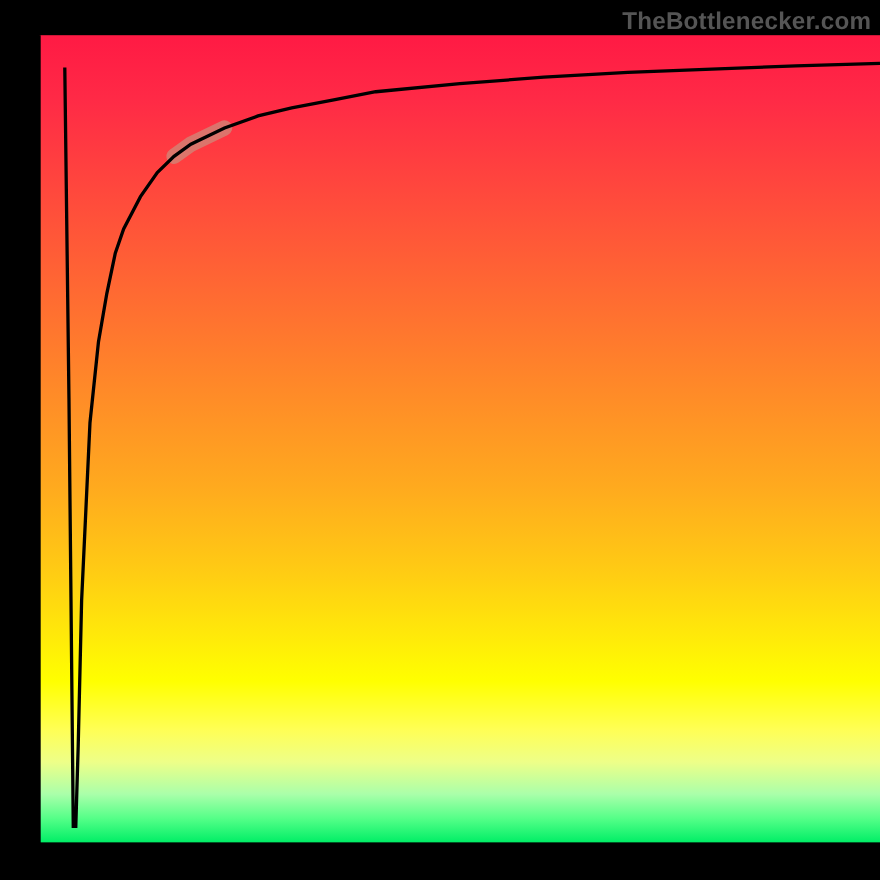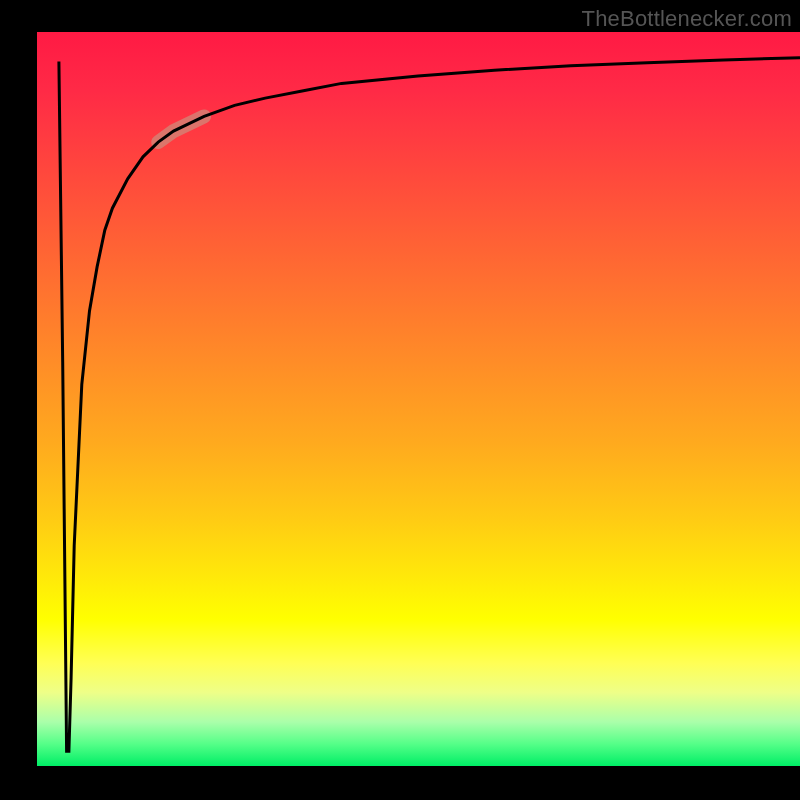--- a/index.html
+++ b/index.html
@@ -20,21 +20,21 @@
       left: 0;
       width: 800px;
       height: 800px;
     }
     .attribution {
       position: absolute;
       top: 6px;
       right: 8px;
       color: #555;
       font-size: 22px;
-      font-weight: normal;
+      font-weight: bold;
       letter-spacing: 0.2px;
       z-index: 10;
     }
     .plot-area {
       position: absolute;
       left: 36px;
       top: 32px;
       width: 764px;
       height: 734px;
       background: linear-gradient(to bottom,

